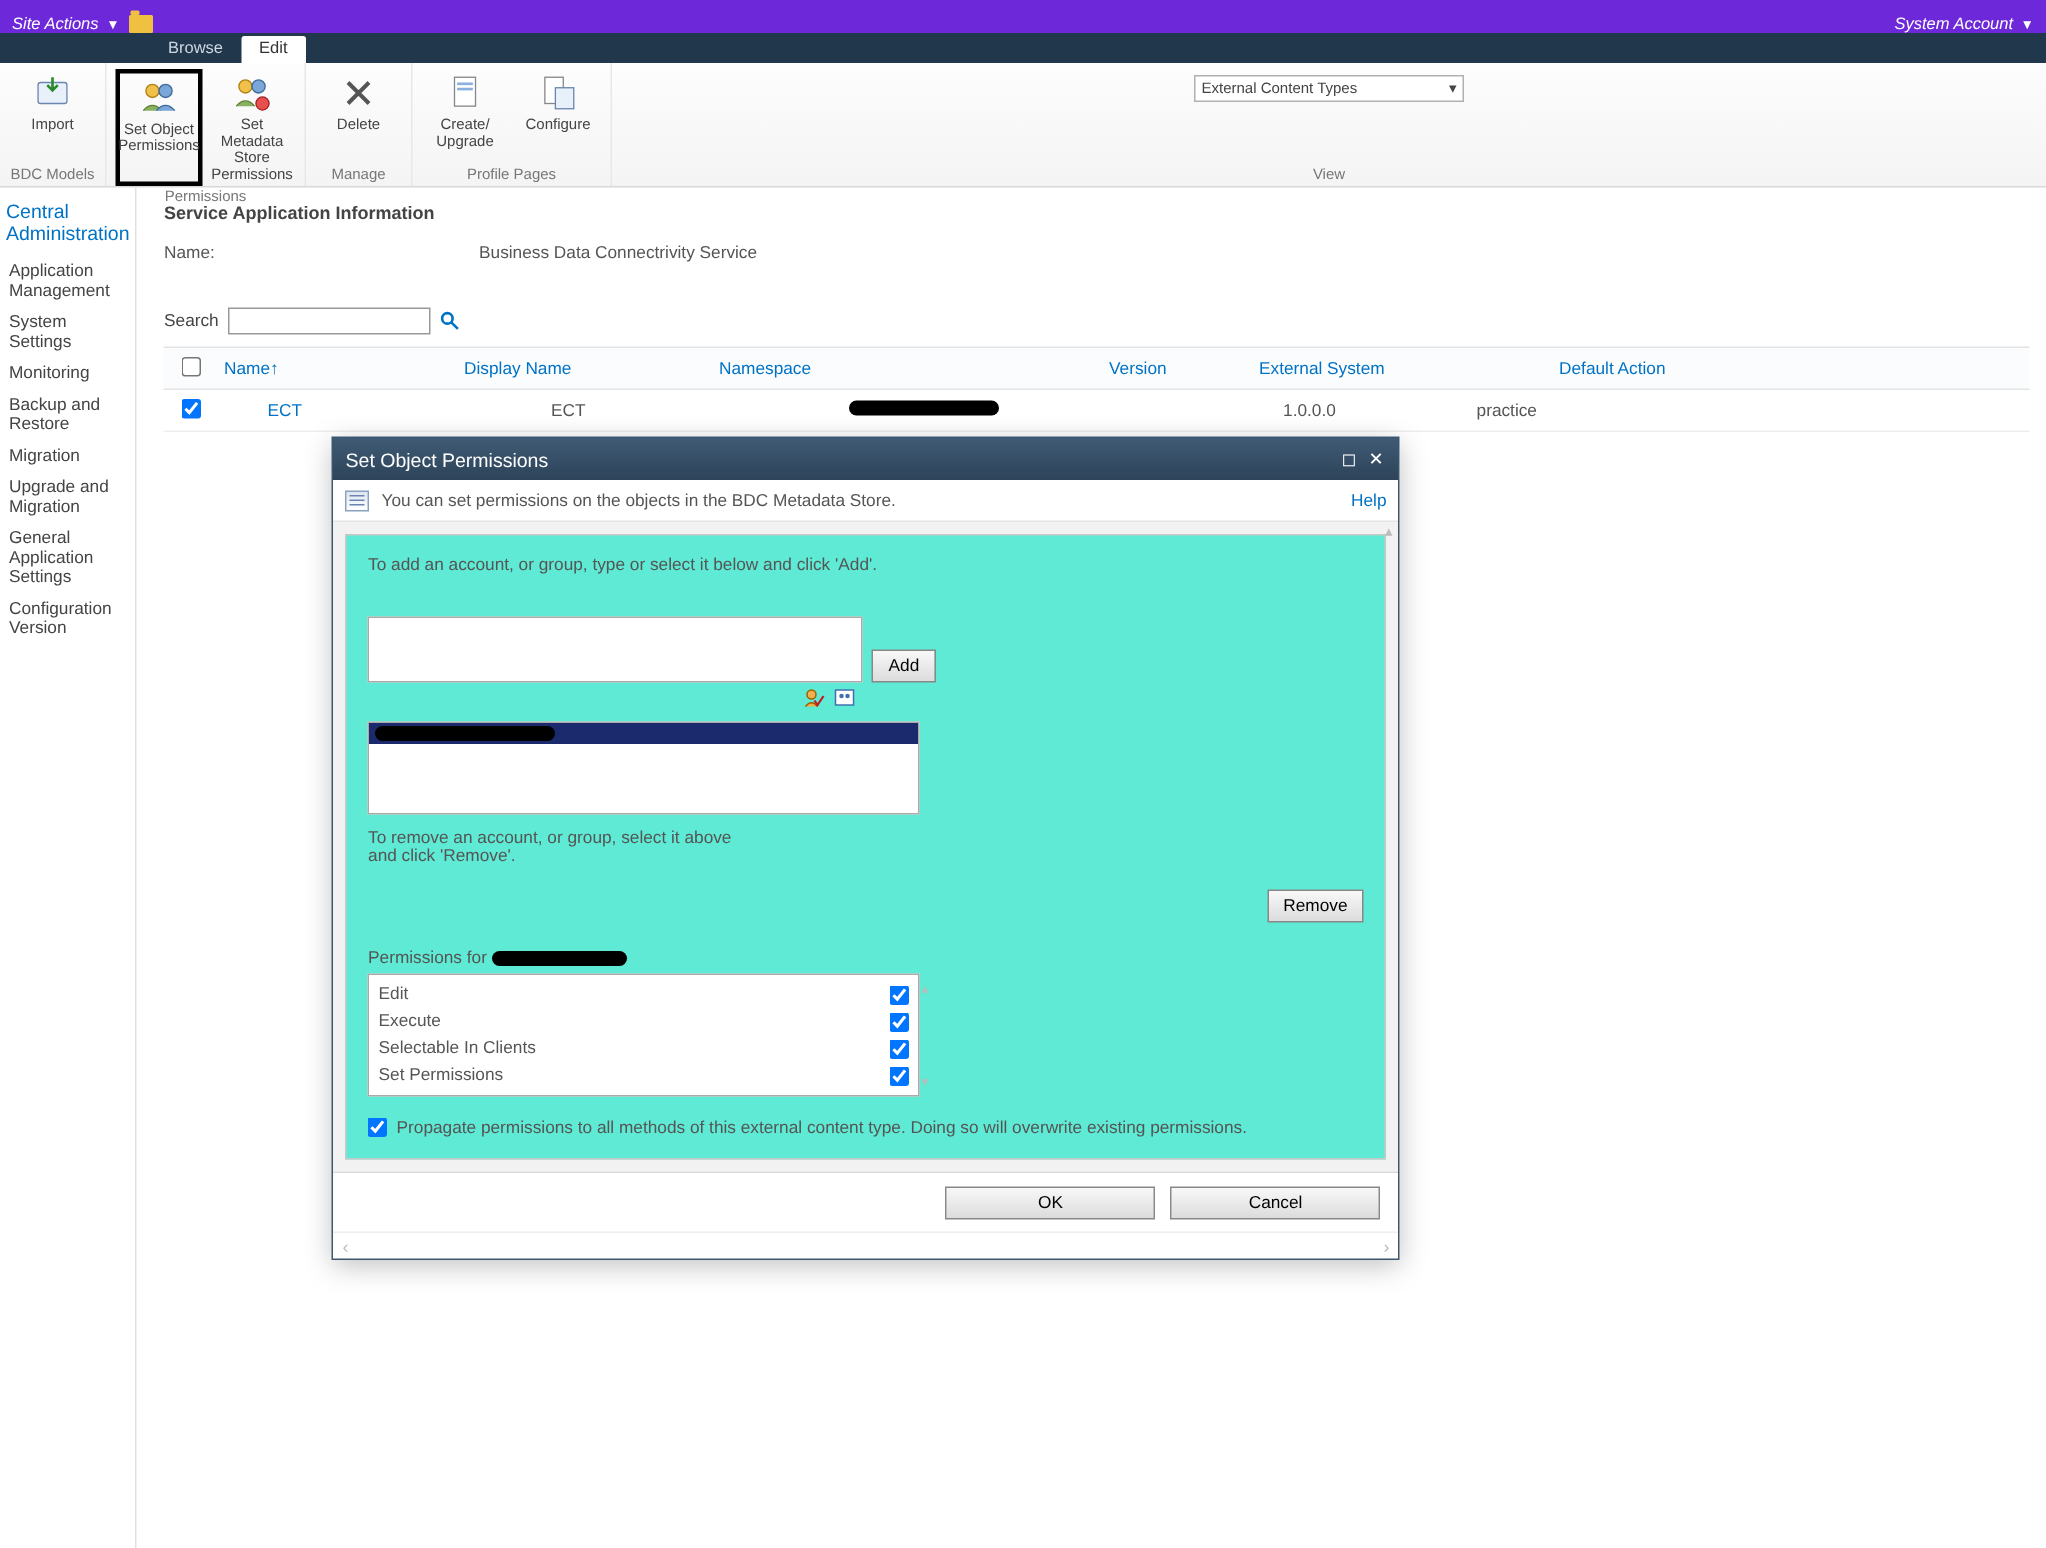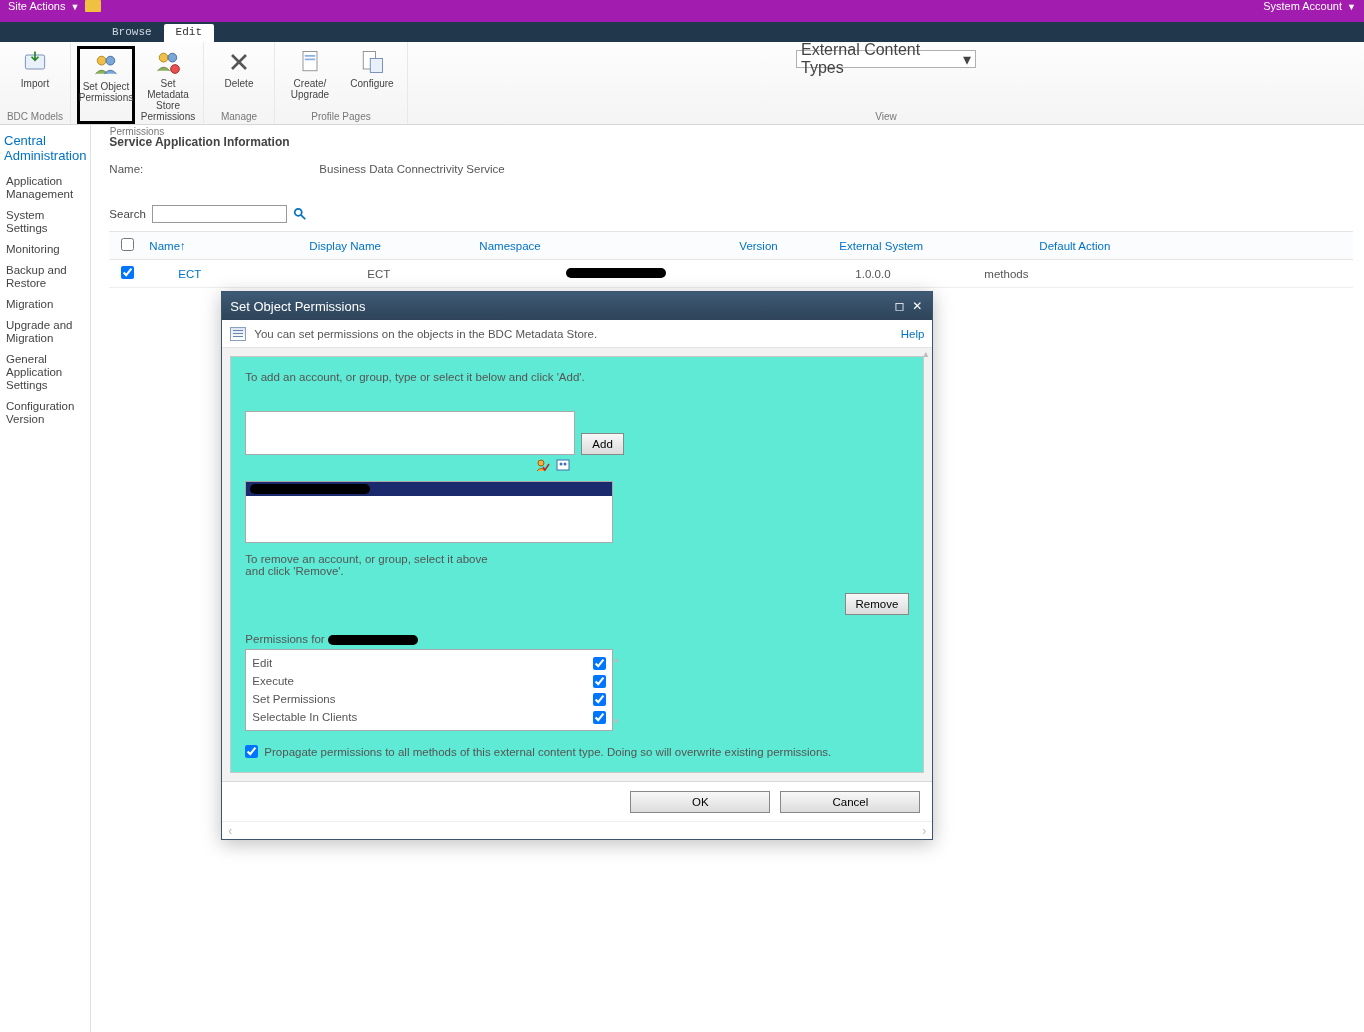--- a/index.html
+++ b/index.html
@@ -1,40 +1,40 @@
 <!DOCTYPE html>
 <html><head>
 <meta charset="utf-8">
 <style>
 * { box-sizing: border-box; margin: 0; padding: 0; font-family: "Segoe UI", Tahoma, Arial, sans-serif; }
 body { width: 1364px; height: 1032px; background: #fff; font-size: 12px; color: #444; overflow: hidden; }
 
 
-.topbar { height: 22px; background: #a21caf; display: flex; align-items: flex-start; color: #fff; font-size: 11px; padding: 0 8px; }
+.topbar { height: 22px; background: #6d28d9; display: flex; align-items: flex-end; color: #fff; font-size: 11px; padding: 0 8px; font-style: italic; }
 .topbar .left { display: flex; align-items: center; gap: 6px; }
 .topbar .spacer { flex: 1; }
 .topbar .folder-icon { width: 16px; height: 12px; background: #f0c040; border-radius: 1px; position: relative; }
 .topbar .folder-icon::before { content:""; position:absolute; top:-3px; left:1px; width:6px; height:3px; background:#f0c040; border-radius:1px; }
 .topbar .caret { font-size: 9px; margin-left: 2px; }
 
 
 .tabrow { height: 20px; background: #21374c; display: flex; align-items: flex-end; padding-left: 100px; }
-.tabrow .tab { height: 18px; padding: 2px 12px; font-size: 11px; color: #cfd8e2; cursor: pointer; font-family: Liberation Mono, monospace; }
+.tabrow .tab { height: 18px; padding: 2px 12px; font-size: 11px; color: #cfd8e2; cursor: pointer; }
 .tabrow .tab.active { background: #fff; color: #333; border-top-left-radius: 2px; border-top-right-radius: 2px; }
 
 
 .ribbon { height: 83px; background: linear-gradient(#fdfdfd,#f4f4f4); border-bottom: 1px solid #d8d8d8; display: flex; }
 .rgroup { display:flex; flex-direction:column; align-items:center; padding: 4px 6px 2px 6px; border-right: 1px solid #e8e8e8; }
 .rgroup .items { display:flex; gap: 4px; flex: 1; }
 .rbtn { display:flex; flex-direction:column; align-items:center; justify-content:flex-start; width: 58px; padding: 2px 2px; font-size: 10px; color:#444; text-align:center; line-height:11px; cursor:pointer; }
 .rbtn .ico { width: 28px; height: 28px; margin-bottom: 2px; display:flex; align-items:center; justify-content:center; }
 .rbtn.highlighted { border: 3px solid #000; }
 .rgroup .glabel { font-size: 10px; color: #777; margin-top: 2px; }
 .rgroup.wide .items { flex-direction:column; align-items:flex-start; padding-top:4px; }
-.rselect { width: 180px; height: 18px; border:1px solid #b0b0b0; background:#fff; font-size: 16px; padding: 1px 4px; display:flex; align-items:center; justify-content:space-between; }
+.rselect { width: 180px; height: 18px; border:1px solid #b0b0b0; background:#fff; font-size: 10px; padding: 1px 4px; display:flex; align-items:center; justify-content:space-between; }
 
 
 .ico svg { width: 28px; height: 28px; }
 
 
 .main { display:flex; height: calc(1032px - 22px - 20px - 83px); }
 .leftnav { width: 135px; border-right: 1px solid #e0e0e0; padding: 8px 4px; }
 .leftnav h3 { color: #0072c6; font-size: 13px; font-weight: normal; margin-bottom: 8px; line-height: 15px; }
 .leftnav a { display:block; color: #444; font-size: 11.5px; padding: 4px 2px; text-decoration:none; line-height: 13px; }
 
@@ -234,21 +234,21 @@
         <span>Version</span>
         <span>External System</span>
         <span>Default Action</span>
       </div>
       <div class="row">
         <span><input type="checkbox" checked="" style=""></span>
         <span class="link">ECT</span>
         <span>ECT</span>
         <span><span class="black-redact"></span></span>
         <span>1.0.0.0</span>
-        <span>methods</span>
+        <span>practice</span>
         <span></span>
       </div>
     </div>
 
     <div class="dialog">
       <div class="titlebar">
         <span>Set Object Permissions</span>
         <span class="sp"></span>
         <span class="winbtn">◻</span>
         <span class="winbtn">✕</span>
@@ -298,25 +298,25 @@
           <div class="permbox">
             <div class="prow">
                 <span>Edit</span>
                 <input type="checkbox" checked="" style="">
               </div>
             <div class="prow">
                 <span>Execute</span>
                 <input type="checkbox" checked="" style="">
               </div>
             <div class="prow">
+                <span>Selectable In Clients</span>
+                <input type="checkbox" checked="" style="">
+              </div>
+            <div class="prow">
                 <span>Set Permissions</span>
-                <input type="checkbox" checked="" style="">
-              </div>
-            <div class="prow">
-                <span>Selectable In Clients</span>
                 <input type="checkbox" checked="" style="">
               </div>
             <div class="scrollhint">
                 <span>▴</span>
                 <span>▾</span>
               </div>
           </div>
           <div class="proprow">
             <input type="checkbox" checked="" style="">
             <span>Propagate permissions to all methods of this external content type. Doing so will overwrite existing permissions.</span>

